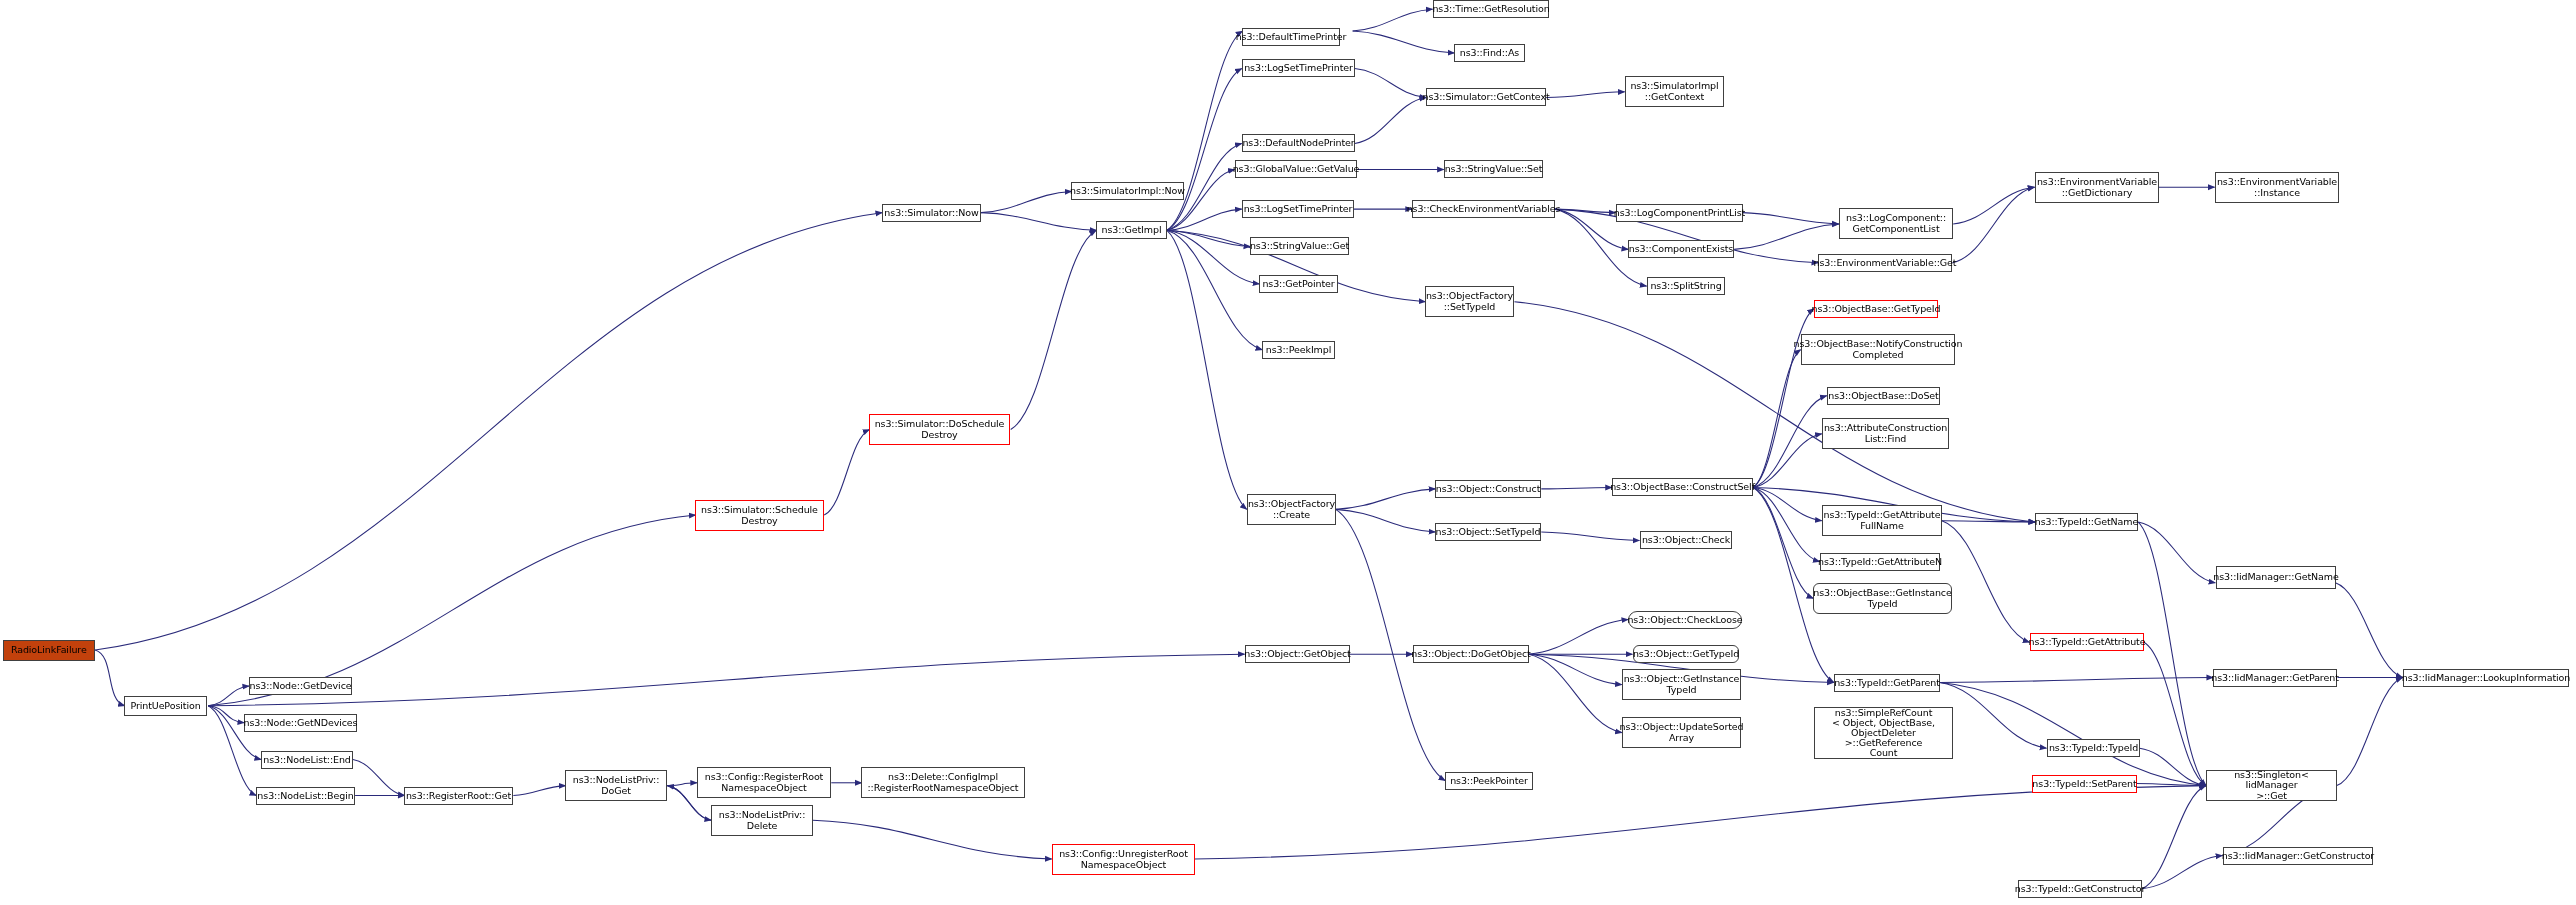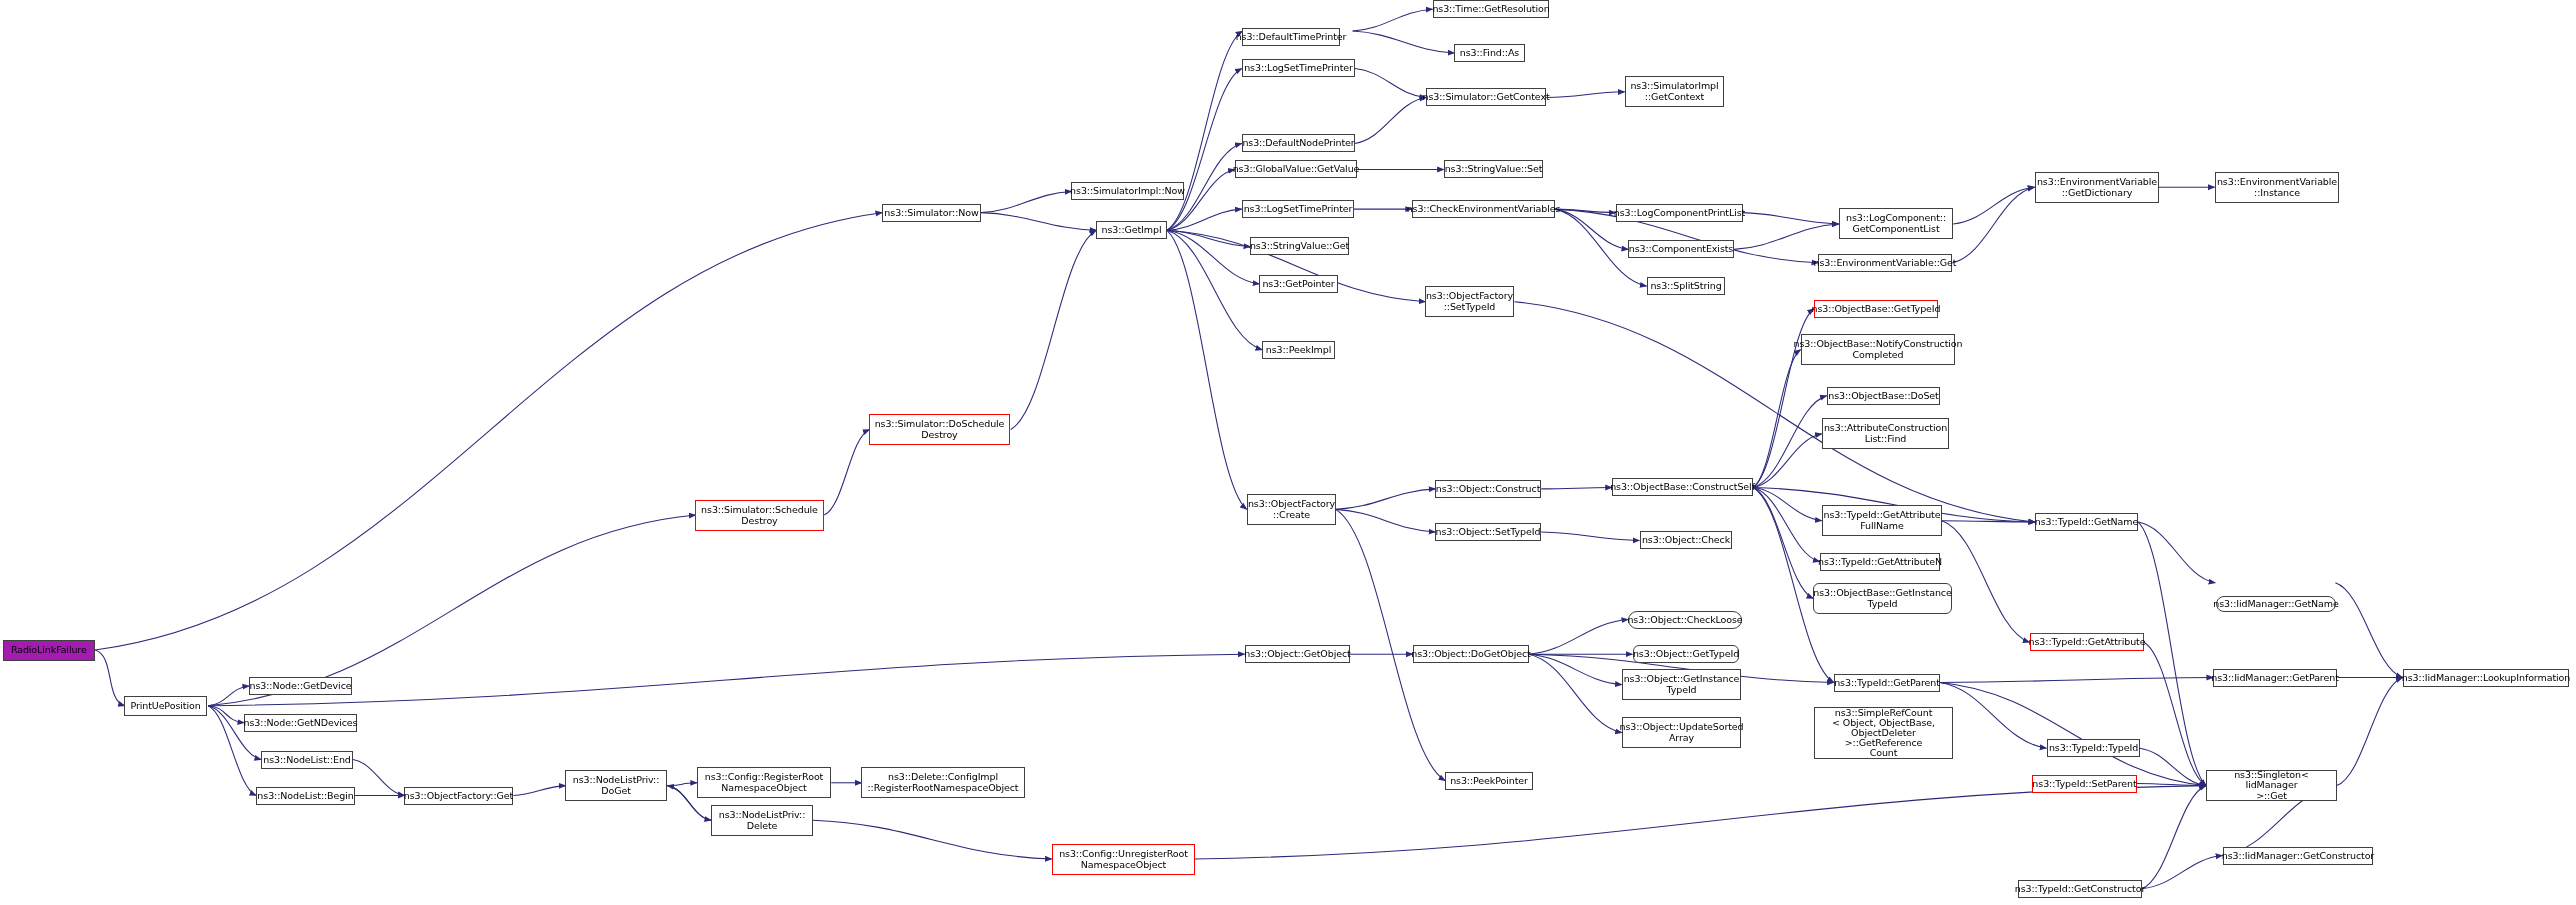--- a/index.html
+++ b/index.html
@@ -24,21 +24,21 @@
     justify-content:center;
     text-align:center;
     line-height:1.06;
     font-size:9.5px;
     letter-spacing:-0.1px;
     white-space:pre-line;
     padding:0 2.1px;
     cursor:pointer;
   }
   .node.red{border-color:#ff0000;border-width:1.1px;}
-  .node.root{background:#a21caf;border-color:#404040;border-width:1.3px;}
+  .node.root{background:#c2410c;border-color:#404040;border-width:1.3px;}
 </style>
 </head>
 <body>
 
 <div id="graph">
   <svg id="edges" xmlns="http://www.w3.org/2000/svg" viewBox="0 0 3645 1281" width="2576" height="905">
       <defs>
         <marker id="ah" viewBox="0 0 10 10" refX="9" refY="5" markerWidth="7" markerHeight="7" orient="auto-start-reverse">
           <path d="M 0 1 L 10 5 L 0 9 z" fill="#2a2a7a"></path>
         </marker>
@@ -128,21 +128,21 @@
       <path d="M 3308 959 C 3346.64 959, 3361.36 959, 3400 959" fill="none" stroke="#2a2a7a" stroke-width="1.5" marker-end="url(#ah)"></path>
       <path d="M 3307 1112 C 3346.06 1096.7, 3360.94 974.3, 3400 959" fill="none" stroke="#2a2a7a" stroke-width="1.5" marker-end="url(#ah)"></path>
     </svg>
   <div id="nodes">
       <div class="node root" style="left: 2.8px; top: 640px; width: 92px; height: 21px;">RadioLinkFailure</div>
       <div class="node" style="left: 124px; top: 696px; width: 83px; height: 20px;">PrintUePosition</div>
       <div class="node" style="left: 249px; top: 677px; width: 103px; height: 18.4px;">ns3::Node::GetDevice</div>
       <div class="node" style="left: 244px; top: 714px; width: 113px; height: 18.4px;">ns3::Node::GetNDevices</div>
       <div class="node" style="left: 261px; top: 751px; width: 92px; height: 18.4px;">ns3::NodeList::End</div>
       <div class="node" style="left: 256px; top: 787px; width: 99px; height: 18.4px;">ns3::NodeList::Begin</div>
-      <div class="node" style="left: 404px; top: 787px; width: 109px; height: 18.4px;">ns3::ObjectFactory::Get</div>
+      <div class="node" style="left: 404px; top: 787px; width: 109px; height: 18.4px;">ns3::RegisterRoot::Get</div>
       <div class="node" style="left: 565px; top: 770px; width: 102px; height: 31px;">ns3::NodeListPriv::
 DoGet</div>
       <div class="node" style="left: 711px; top: 805px; width: 102px; height: 31px;">ns3::NodeListPriv::
 Delete</div>
       <div class="node" style="left: 697px; top: 767px; width: 134px; height: 31px;">ns3::Config::RegisterRoot
 NamespaceObject</div>
       <div class="node" style="left: 861px; top: 767px; width: 164px; height: 31px;">ns3::Delete::ConfigImpl
 ::RegisterRootNamespaceObject</div>
       <div class="node red" style="left: 1052px; top: 844px; width: 143px; height: 31px;">ns3::Config::UnregisterRoot
 NamespaceObject</div>
@@ -211,19 +211,19 @@
  ObjectDeleter &gt;::GetReference
 Count</div>
       <div class="node" style="left: 1834px; top: 674px; width: 106px; height: 18.4px;">ns3::TypeId::GetParent</div>
       <div class="node red" style="left: 2030px; top: 633px; width: 114px; height: 18.4px;">ns3::TypeId::GetAttribute</div>
       <div class="node" style="left: 2035px; top: 513px; width: 103px; height: 18.4px;">ns3::TypeId::GetName</div>
       <div class="node" style="left: 2047px; top: 739px; width: 93px; height: 18.4px;">ns3::TypeId::TypeId</div>
       <div class="node red" style="left: 2032px; top: 775px; width: 105px; height: 18.4px;">ns3::TypeId::SetParent</div>
       <div class="node" style="left: 2018px; top: 880px; width: 124px; height: 18.4px;">ns3::TypeId::GetConstructor</div>
       <div class="node" style="left: 2206px; top: 770px; width: 131px; height: 31px;">ns3::Singleton&lt; IidManager
 &gt;::Get</div>
-      <div class="node" style="left: 2216px; top: 596px; width: 120px; height: 16px; border-radius: 9px;">ns3::IidManager::GetName</div>
+      <div class="node" style="left: 2216px; top: 566px; width: 120px; height: 23px;">ns3::IidManager::GetName</div>
       <div class="node" style="left: 2213px; top: 669px; width: 124px; height: 18.4px;">ns3::IidManager::GetParent</div>
       <div class="node" style="left: 2403px; top: 669px; width: 166px; height: 18.4px;">ns3::IidManager::LookupInformation</div>
       <div class="node" style="left: 2223px; top: 847px; width: 150px; height: 18.4px;">ns3::IidManager::GetConstructor</div>
     </div>
 </div>
 
 
 </body></html>

